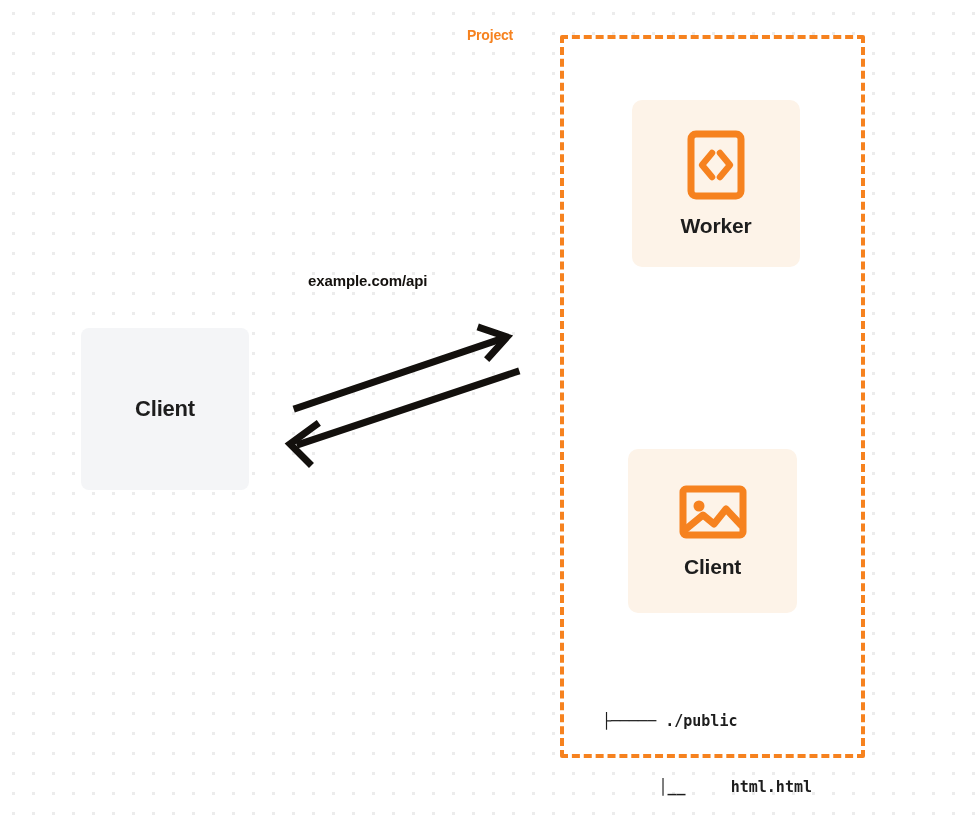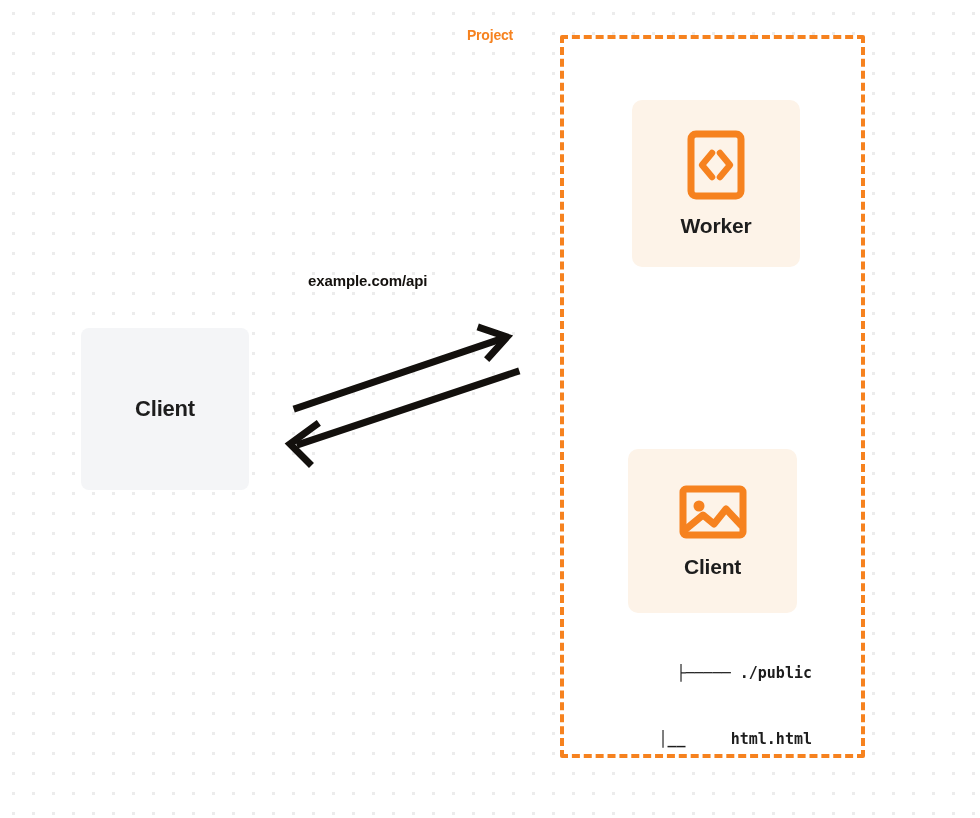--- a/index.html
+++ b/index.html
@@ -137,21 +137,22 @@
     font-weight: 700;
     color: #1d1d1d;
     line-height: 22px;
     white-space: pre;
   }
   #file-tree .tree-row {
     display: block;
     text-align: right;
   }
   #file-tree .tree-row.root {
-    text-align: right;
+    text-align: left;
+    margin-top: 48px;
   }
 </style>
 </head>
 <body>
 
 <div id="canvas">
 
   <div id="client-node">
     <span class="node-label">Client</span>
   </div>

